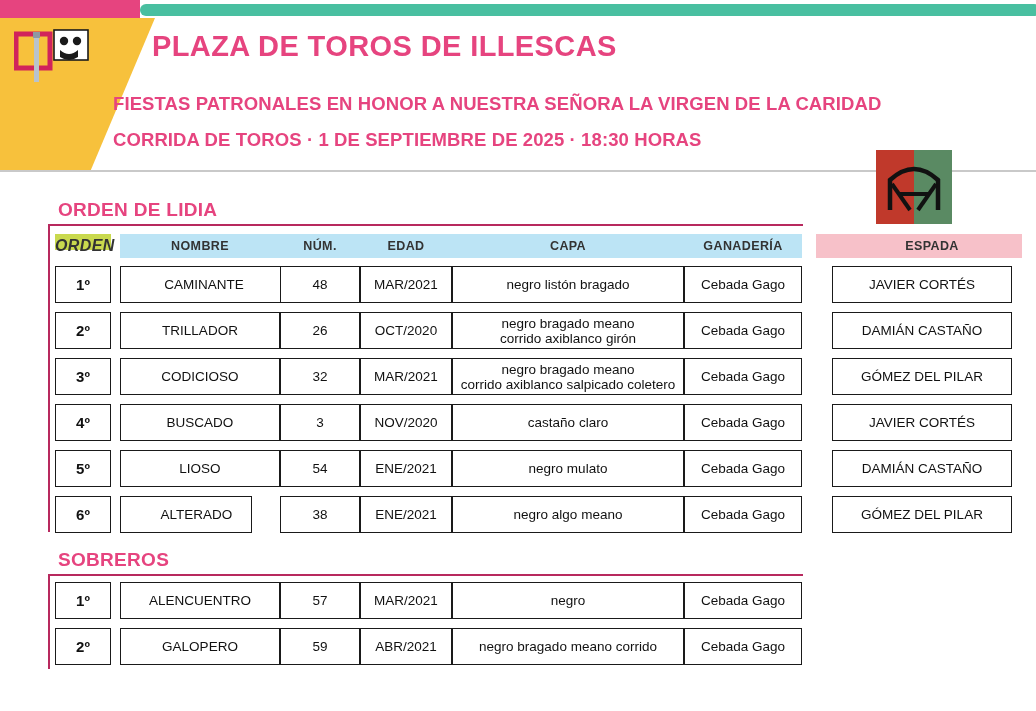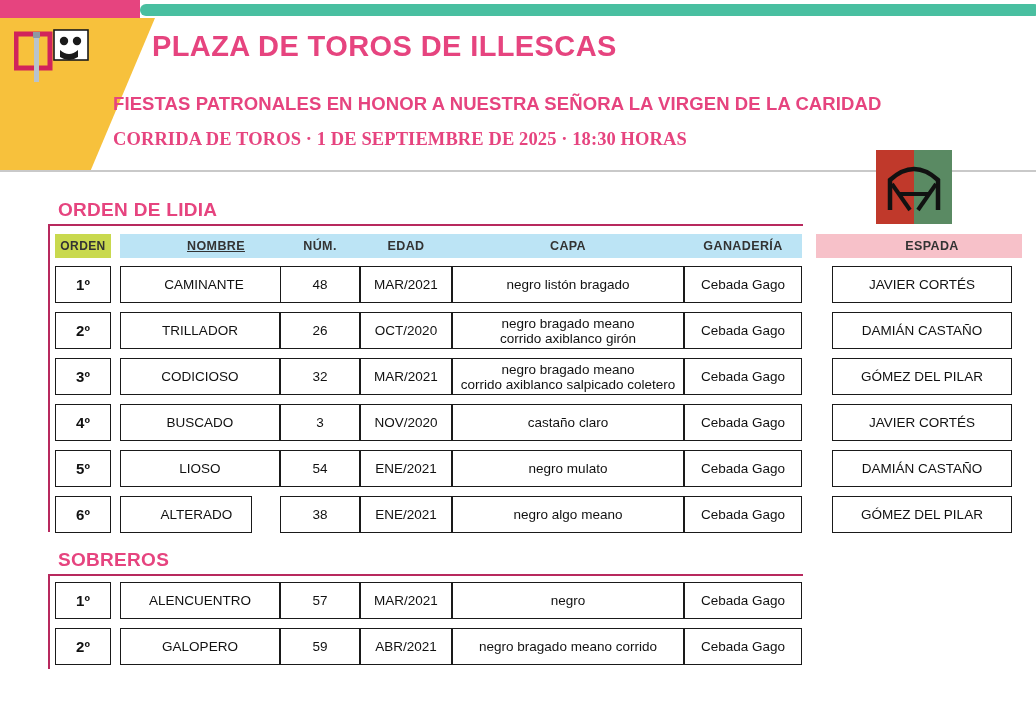--- a/index.html
+++ b/index.html
@@ -65,21 +65,20 @@
     color: #e6447f;
     letter-spacing: 0.1px;
   }
   .hdr-sub2 {
     position: absolute;
     left: 113px; top: 129px;
     font-size: 18.5px;
     font-weight: bold;
     color: #e6447f;
     letter-spacing: 0.1px;
-    font-family: Liberation Serif, serif;
   }
   .hdr-rule {
     position: absolute;
     left: 0; top: 170px;
     width: 1036px; height: 1.5px;
     background: #c9c9c9;
   }
 
   
   .emblem {
@@ -120,23 +119,24 @@
   .hdr-cell {
     position: absolute;
     font-size: 12.5px;
     font-weight: bold;
     color: #333333;
     text-align: center;
     line-height: 24px;
     letter-spacing: 0.4px;
   }
   #h-orden {
-    left: 55px; top: 234px; width: 56px; height: 24px;
+    left: 55px; top: 234px; width: 56px; height: 16px;
     background: #c9d94e;
-    font-size: 12px;
+    font-size: 16px;
+    font-style: italic;
   }
   #h-main {
     left: 120px; top: 234px; width: 682px; height: 24px;
     background: #bce4f5;
   }
   #h-espada {
     left: 816px; top: 234px; width: 180px; height: 24px;
     background: #f7c1c9;
     padding-left: 26px;
   }
@@ -204,21 +204,21 @@
     <path d="M22 44 L54 44" fill="none" stroke="#111111" stroke-width="4"></path>
   </svg>
 </div>
 
 <div class="section-title" id="t-orden">ORDEN DE LIDIA</div>
 <div class="title-underline" id="u-orden"></div>
 <div class="left-bracket" id="lb-orden"></div>
 
 <div class="hdr-cell" id="h-orden">ORDEN</div>
 <div class="hdr-cell" id="h-main">
-  <div class="h-inner" style="left:16px;width:160px;text-decoration:underline;">NOMBRE</div>
+  <div class="h-inner" style="left:0px;width:160px;">NOMBRE</div>
   <div class="h-inner" style="left:160px;width:80px;">NÚM.</div>
   <div class="h-inner" style="left:240px;width:92px;">EDAD</div>
   <div class="h-inner" style="left:332px;width:232px;">CAPA</div>
   <div class="h-inner" style="left:564px;width:118px;">GANADERÍA</div>
 </div>
 <div class="hdr-cell" id="h-espada">ESPADA</div>
 
 <div id="lidia-rows">
     <div class="cell order" style="left: 55px; top: 266px; width: 56px; height: 37px;">1º</div>
     <div class="cell name" style="left: 120px; top: 266px; width: 168px; height: 37px;">CAMINANTE</div>

